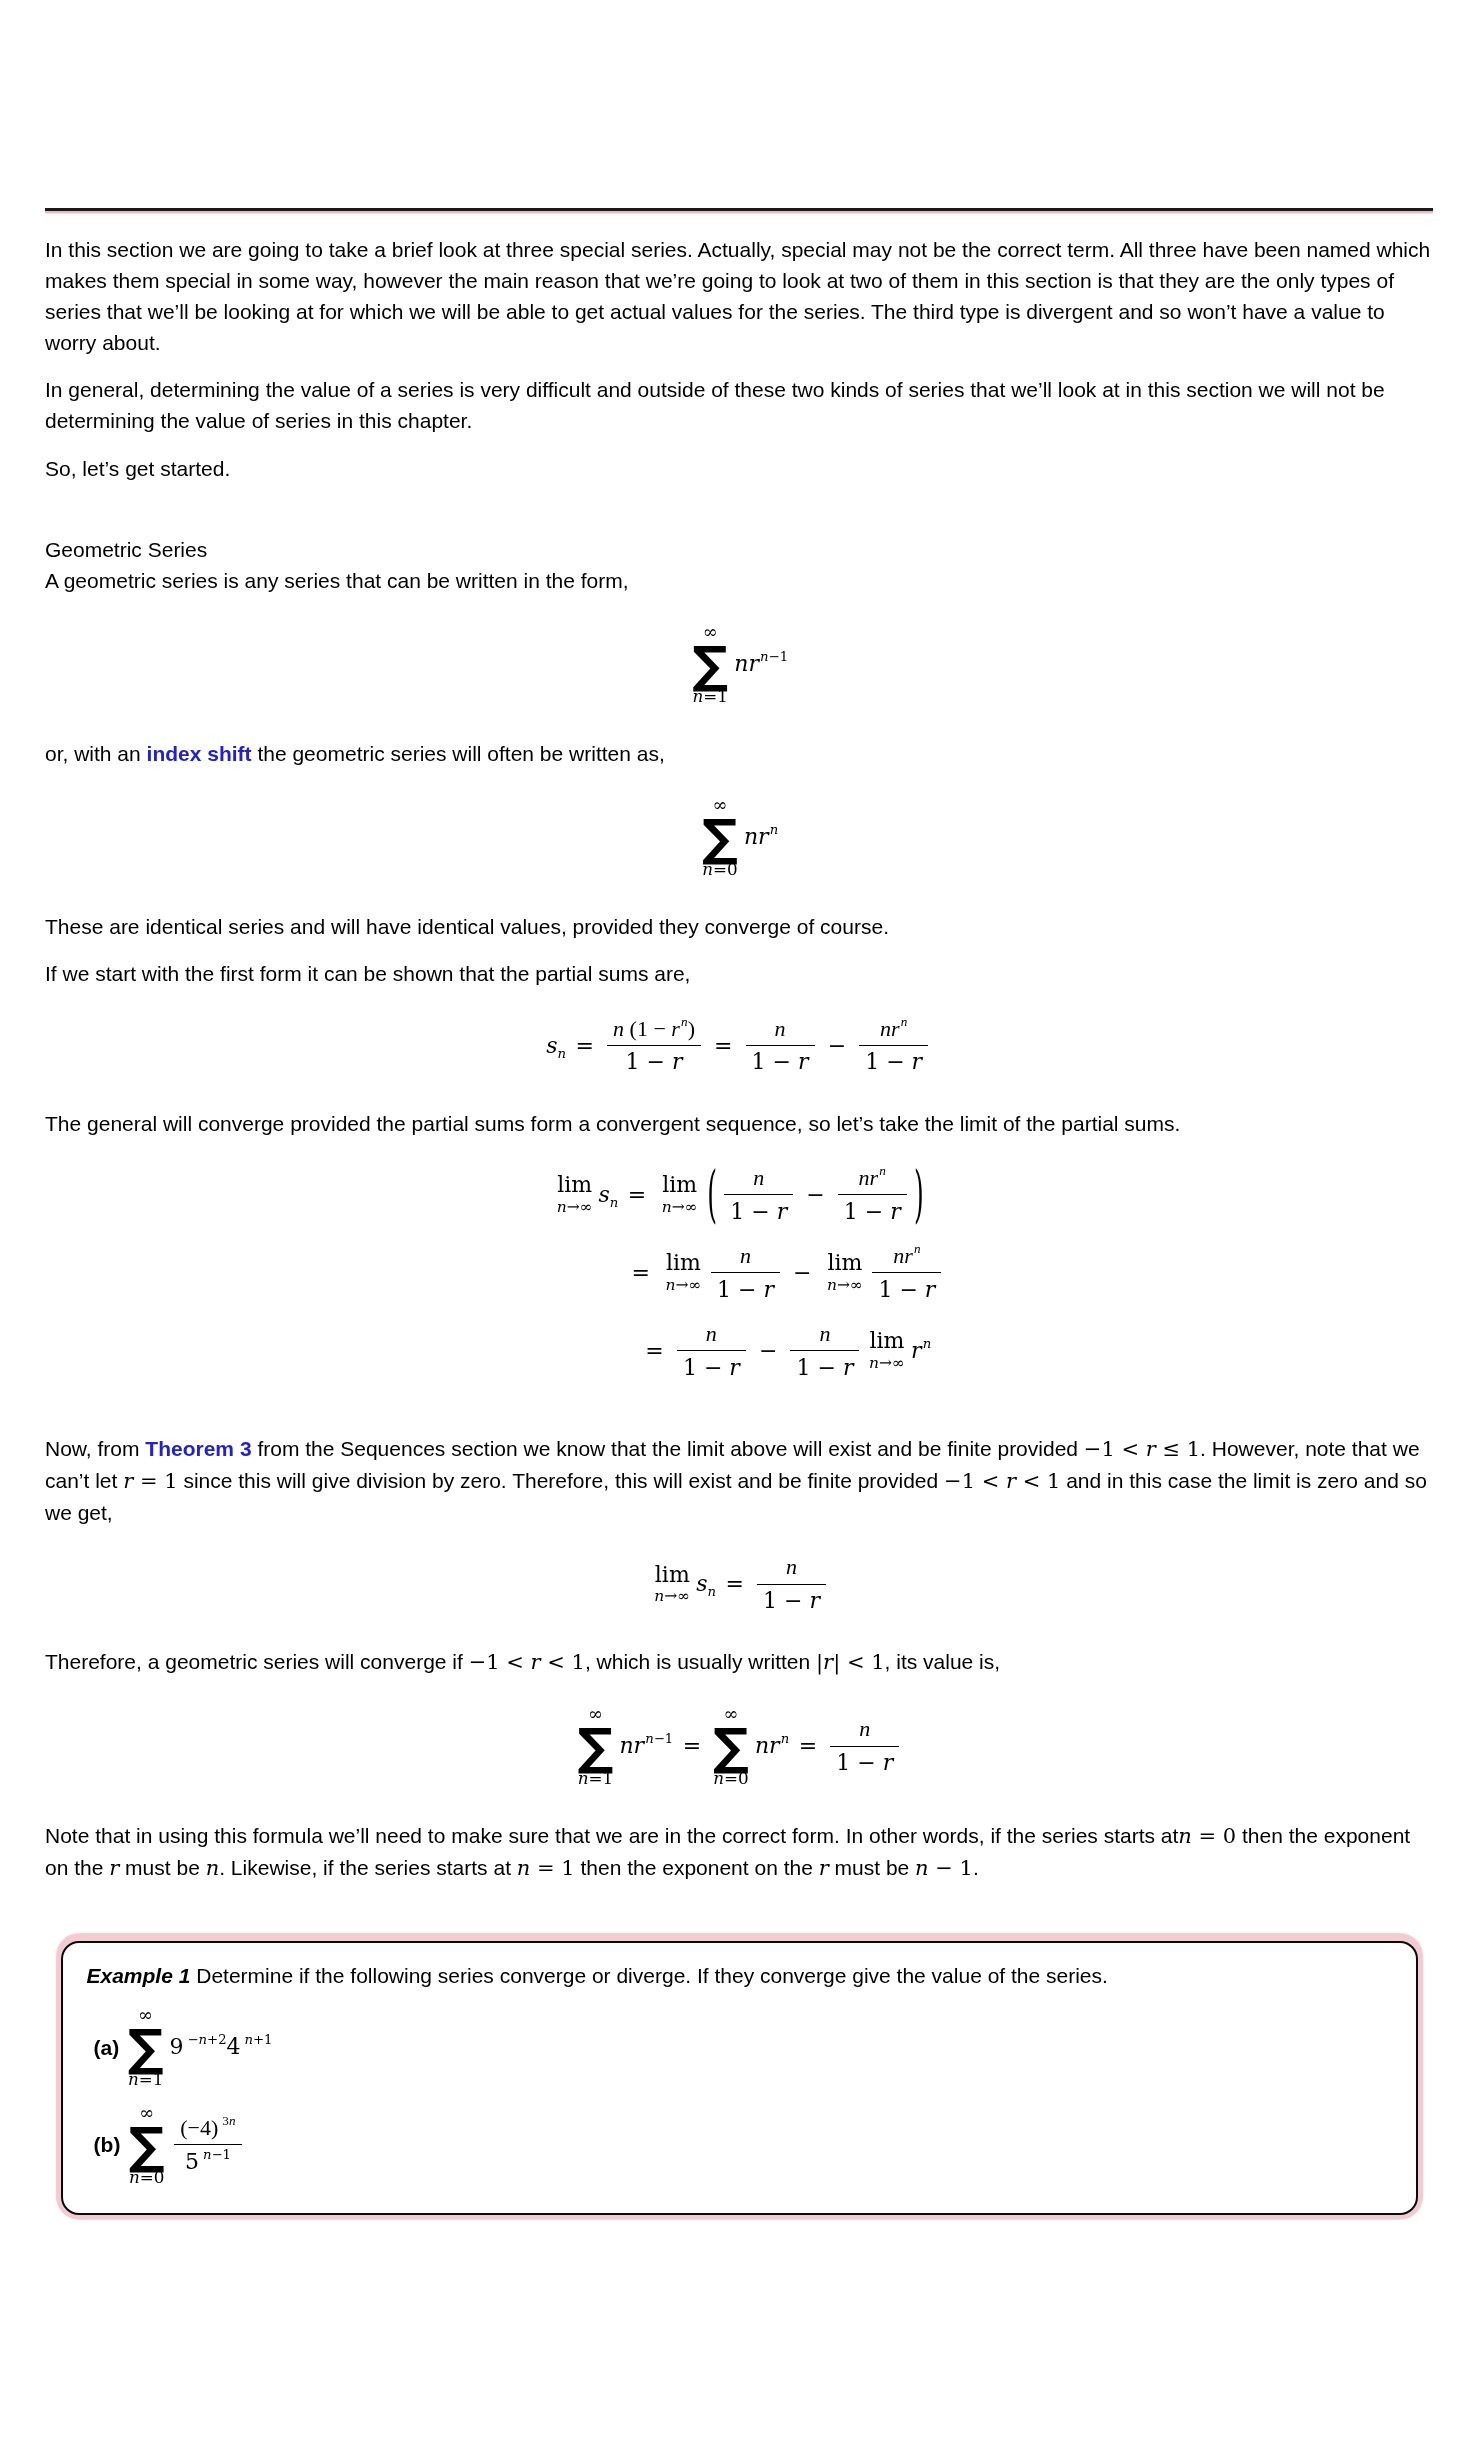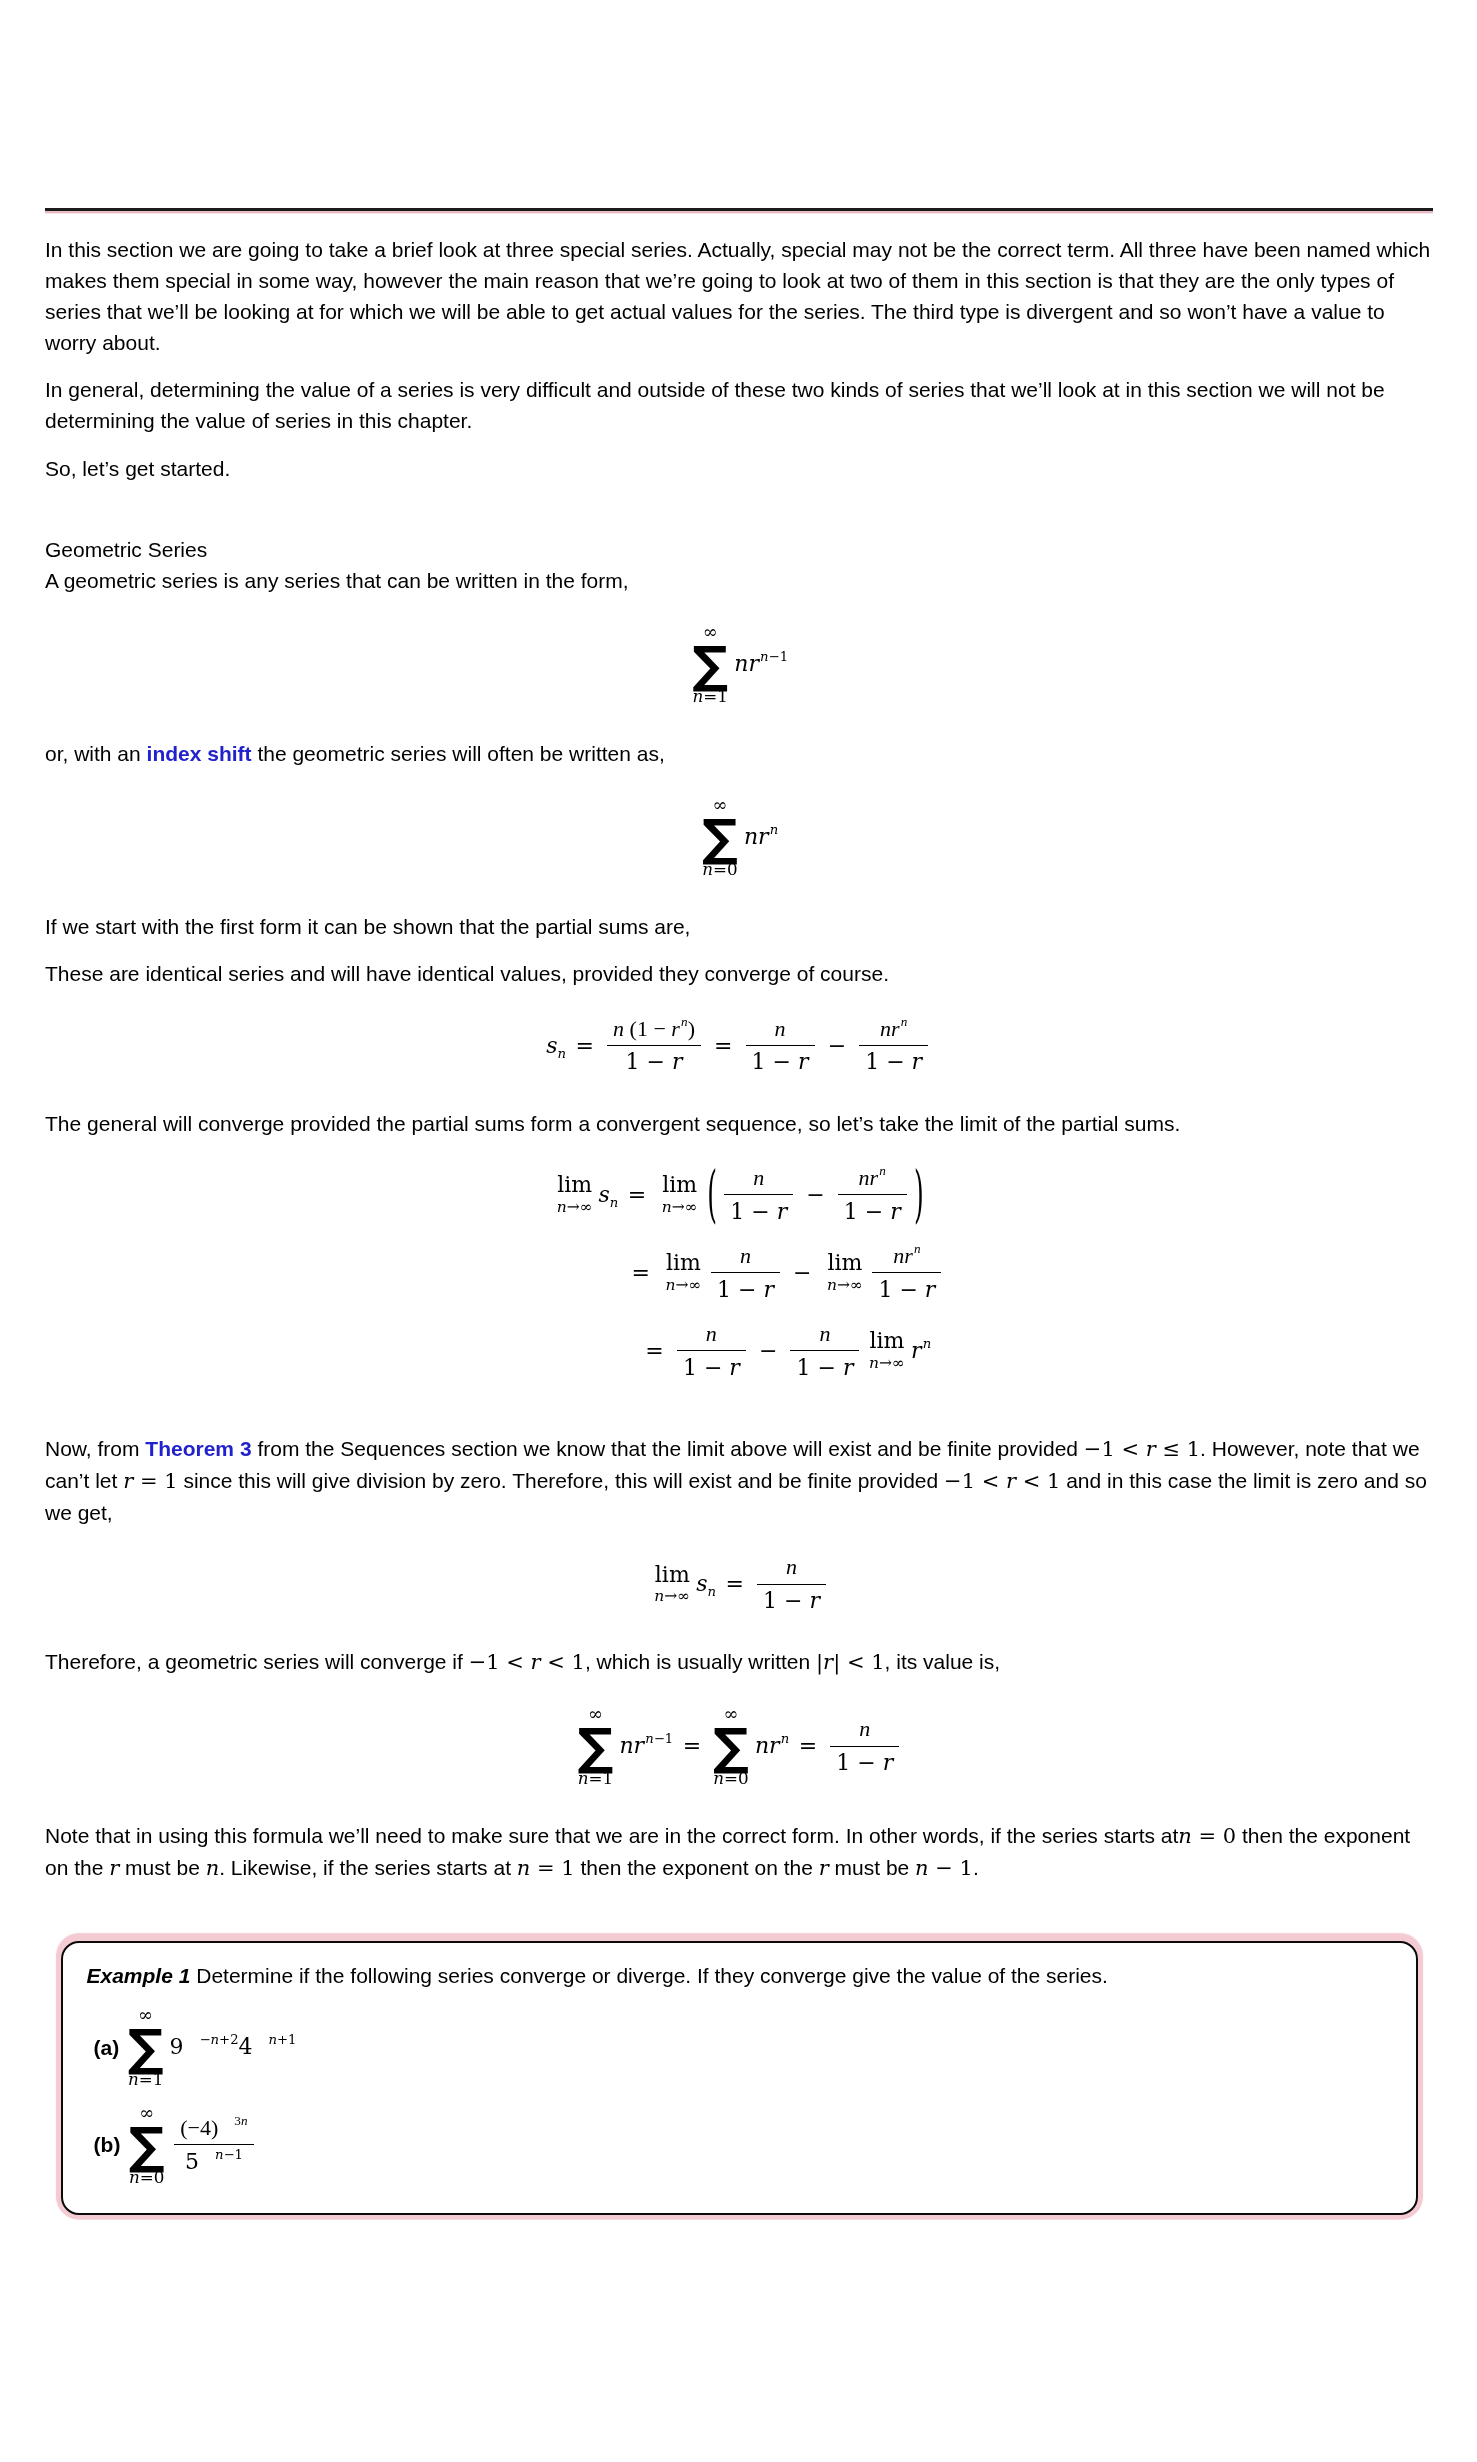--- a/index.html
+++ b/index.html
@@ -56,21 +56,21 @@
     border:2.4px solid #0a0a0a;border-radius:18px;
     background:#fff;
     box-shadow:0 0 0 4.8px var(--box_glow), 0 -2.4px 1.2px 4.8px var(--box_glow);
     padding:16.7px 24px 27px 24px;
   }
   .exhead{margin:0 0 12px 0;}
   .exhead .extitle{font-weight:bold;font-style:italic;}
   .exrow{display:flex;align-items:center;margin:15.5px 0 0 7.1px;}
   .exrow .exletter{font-weight:bold;margin-right:6px;}
   .exrow .dmath-inline{font-family:"DejaVu Serif",serif;font-size:22px;line-height:1;}
-  .exrow .dmath-inline sup{font-size:0.60em;vertical-align:0.75em;line-height:0;margin-left:16px;}
+  .exrow .dmath-inline sup{font-size:0.60em;vertical-align:0.75em;line-height:0;margin-left:4px;}
 </style>
 </head>
 <body>
 
 <div class="page">
 
   <div class="rule"></div>
 
   <p>In this section we are going to take a brief look at three special series. Actually, special may not be the correct term. All three have been named which makes them special in some way, however the main reason that we’re going to look at two of them in this section is that they are the only types of series that we’ll be looking at for which we will be able to get actual values for the series. The third type is divergent and so won’t have a value to worry about.</p>
   <p>In general, determining the value of a series is very difficult and outside of these two kinds of series that we’ll look at in this section we will not be determining the value of series in this chapter.</p>
@@ -86,22 +86,22 @@
       </span><span class="mrow"><i>n</i><i>r</i><sup><i>n</i>−1</sup></span></div>
 
   <p>or, with an <a class="lnk">index shift</a> the geometric series will often be written as,</p>
 
   <div class="dmath"><span class="sum">
         <span class="stop">∞</span>
         <span class="ssig">∑</span>
         <span class="sbot"><i>n</i>=0</span>
       </span><span class="mrow"><i>n</i><i>r</i><sup><i>n</i></sup></span></div>
 
+  <p>These are identical series and will have identical values, provided they converge of course.</p>
   <p>If we start with the first form it can be shown that the partial sums are,</p>
-  <p>These are identical series and will have identical values, provided they converge of course.</p>
 
   <div class="dmath"><span class="mrow"><i>s</i><sub><i>n</i></sub></span><span class="rel">=</span><span class="frac"><span class="fnum"><i>n</i> (1 − <i>r</i><sup><i>n</i></sup>)</span><span class="fden">1 − <i>r</i></span></span><span class="rel">=</span><span class="frac"><span class="fnum"><i>n</i></span><span class="fden">1 − <i>r</i></span></span><span class="rel">−</span><span class="frac"><span class="fnum"><i>n</i><i>r</i><sup><i>n</i></sup></span><span class="fden">1 − <i>r</i></span></span></div>
 
   <p>The general will converge provided the partial sums form a convergent sequence, so let’s take the limit of the partial sums.</p>
 
   <div class="derive">
     <div class="dline dmath"><span class="lim">
           <span class="lword">lim</span>
           <span class="lbot"><i>n</i>→∞</span>
         </span><span class="mrow"><i>s</i><sub><i>n</i></sub></span><span class="rel">=</span><span class="lim">

